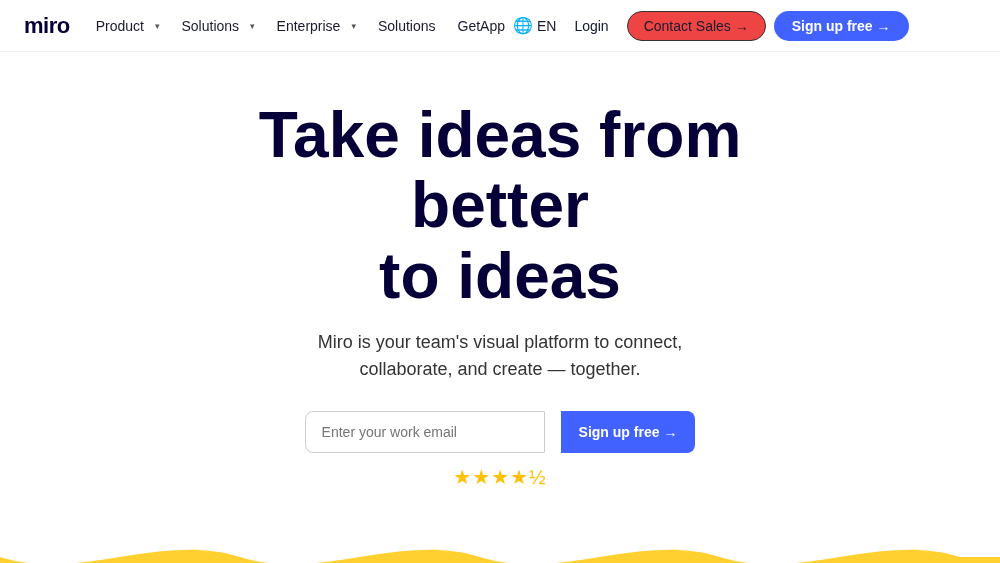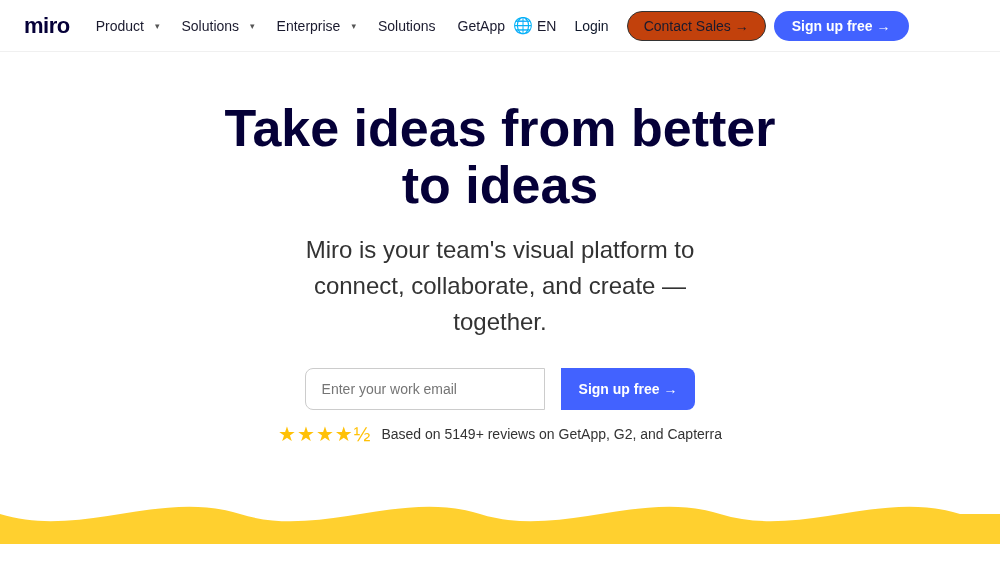--- a/index.html
+++ b/index.html
@@ -17,41 +17,41 @@
       display: flex; align-items: center; gap: 11px;
       font-size: 14px; color: #1a1a2e; padding: 6px 8px;
       cursor: pointer; white-space: nowrap; font-weight: 500;
     }
     .nav-item .chevron { font-size: 9px; color: #555; }
     .nav-right { display: flex; align-items: center; gap: 8px; }
     .nav-lang { display: flex; align-items: center; gap: 4px; font-size: 14px; color: #1a1a2e; cursor: pointer; }
     .nav-login { font-size: 14px; color: #0f172a; padding: 6px 10px; cursor: pointer; font-weight: 500; }
     .btn-contact {
       border: 1.5px solid #333; border-radius: 20px; padding: 6px 16px;
-      font-size: 14px; font-weight: 500; cursor: pointer; background: #c2410c; color: #1a1a2e;
+      font-size: 14px; font-weight: 500; cursor: pointer; background: #ef4444; color: #1a1a2e;
       display: flex; align-items: center; gap: 4px;
     }
     .btn-signup {
       background: #4262ff; color: #fff; border: none; border-radius: 20px;
       padding: 7px 18px; font-size: 14px; font-weight: 600; cursor: pointer;
       display: flex; align-items: center; gap: 4px;
     }
     .globe-icon { font-size: 16px; }
 
     
     .hero {
       text-align: center; padding: 48px 20px 20px;
       background: #fff; position: relative;
     }
     .hero h1 {
-      font-size: 52px; font-weight: 800; color: #050038; line-height: 1.1;
+      font-size: 64px; font-weight: 800; color: #050038; line-height: 1.1;
       max-width: 600px; margin: 0 auto 18px;
     }
     .hero p {
-      font-size: 24px; color: #333; max-width: 420px; margin: 0 auto 28px;
+      font-size: 18px; color: #333; max-width: 420px; margin: 0 auto 28px;
       line-height: 1.5;
     }
     .email-form {
       display: flex; justify-content: center; gap: 16px; margin-bottom: 12px;
     }
     .email-input {
       width: 240px; padding: 12px 16px; border: 1.5px solid #ccc;
       border-radius: 8px 0 0 8px; font-size: 14px; outline: none;
       color: #555;
     }
@@ -121,21 +121,20 @@
     <span>Take ideas from better</span><br>
     <span>to ideas</span>
   </h1>
   <p>Miro is your team's visual platform to connect, collaborate, and create — together.</p>
   <div class="email-form">
     <input class="email-input" type="email" placeholder="Enter your work email" style="">
     <button class="btn-signup-hero">Sign up free →</button>
   </div>
   <div class="reviews">
     <span class="stars">★★★★½</span>
-    <span class="reviews-text">Based on 5149+ reviews on GetApp, G2, and Capterra</span>
   </div>
 </section>
 
 <div class="wave-section">
   <svg class="wave-svg" viewBox="0 0 1000 60" preserveAspectRatio="none" height="60" xmlns="http://www.w3.org/2000/svg">
     <path d="M0,30 C80,55 160,5 240,30 C320,55 400,5 480,30 C560,55 640,5 720,30 C800,55 880,5 960,30 L1000,30 L1000,60 L0,60 Z" fill="#FFD02F"></path>
   </svg>
 </div>
 
 </body></html>

